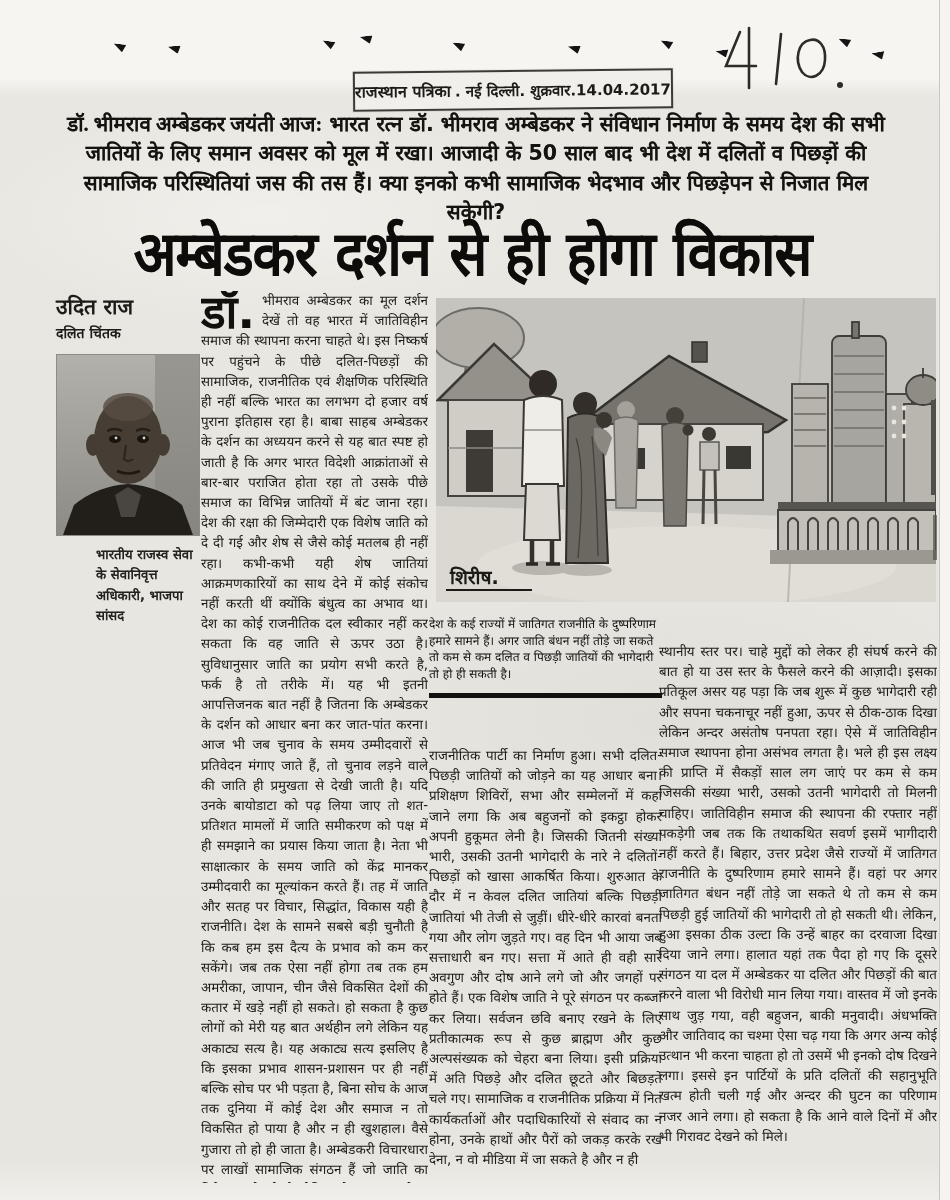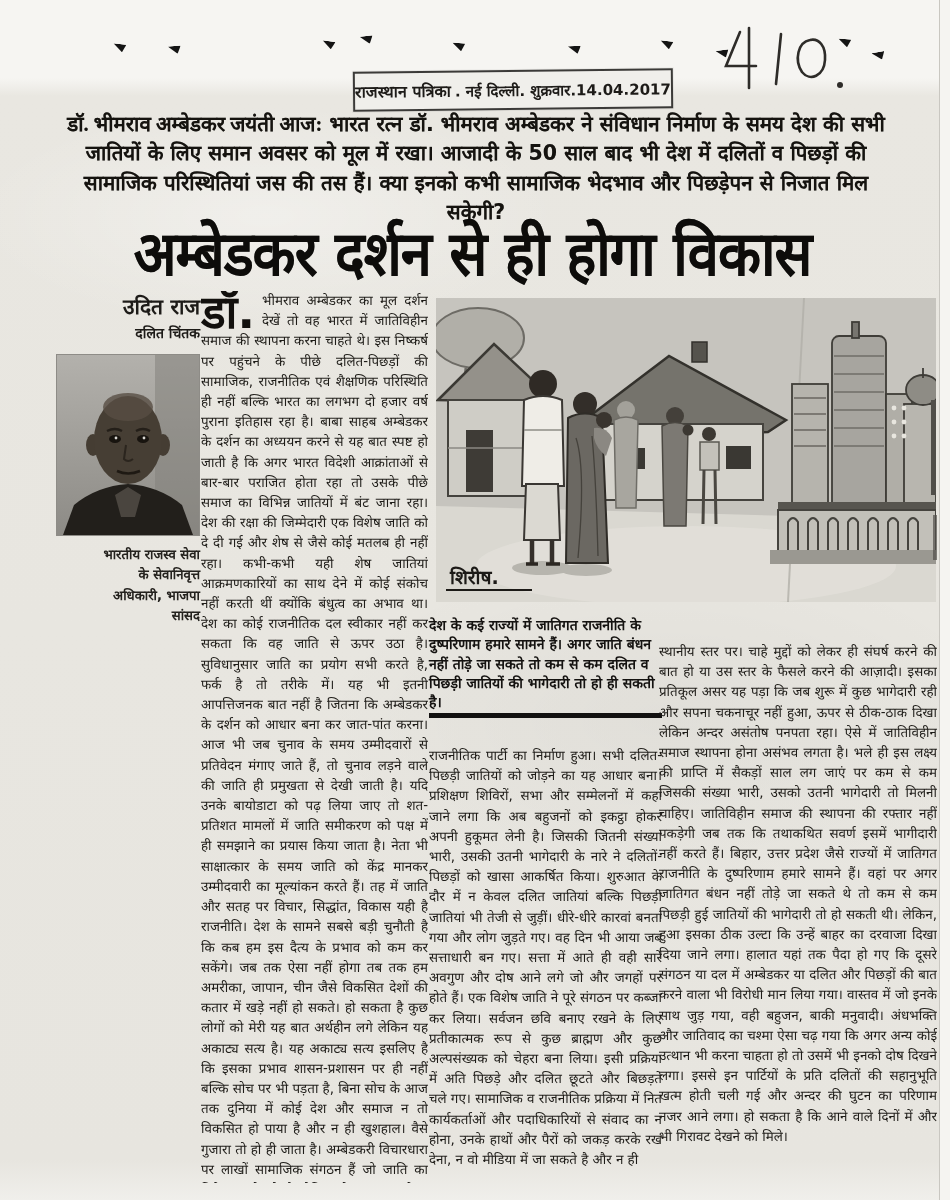--- a/index.html
+++ b/index.html
@@ -34,21 +34,21 @@
   }
   .intro .lead{font-weight:900;font-family:Liberation Serif, serif;}
   
   .headline{
     position:absolute;left:45px;top:209px;width:855px;text-align:center;
     font-size:56px;font-weight:800;color:#0d0c0a;white-space:nowrap;
     transform:scaleY(1.1);transform-origin:top center;letter-spacing:-1px;
     text-shadow:0 0 .6px rgba(0,0,0,.5);
   }
   
-  .author{position:absolute;left:56px;top:292px;width:144px;text-align:right;}
+  .author{position:absolute;left:56px;top:292px;width:144px;text-align:left;}
   .author-name{font-size:21px;font-weight:800;}
   .author-role{font-size:14px;font-weight:600;margin-top:3px;}
   .photo{margin-top:12px;width:142px;height:180px;border:1px solid #8e8c87;background:#a5a39e;}
   .photo-caption{margin-top:9px;font-size:13.2px;font-weight:700;line-height:1.55;color:#24221e;margin-left:40px;}
   
   .pull-quote{
     position:absolute;left:46px;top:598px;width:152px;
     font-size:19px;font-weight:800;line-height:1.25;text-align:right;color:#161411;
   }
   
@@ -59,22 +59,22 @@
   .col-b{left:201px;top:291px;width:227px;height:892px;}
   .col-c{left:429px;top:746px;width:233px;height:426px;}
   .col-d{left:659px;top:618px;width:278px;height:578px;margin-top:24px;}
   .dropcap{
     float:left;font-size:46px;font-weight:800;line-height:38px;
     padding:2px 7px 0 0;color:#12100d;
   }
   
   .box-quote{
     position:absolute;left:429px;top:616px;width:233px;
-    font-size:14px;font-weight:700;line-height:1.38;color:#141210;
-    border-bottom:5px solid #121110;
+    font-size:12px;font-weight:400;line-height:1.38;color:#141210;
+    border-bottom:5px solid #121110;padding-bottom:11px;
   }
   
   .illustration{position:absolute;left:436px;top:298px;width:416px;height:304px;}
 </style>
 </head>
 <body>
 
 <div class="page">
 
   <div>

